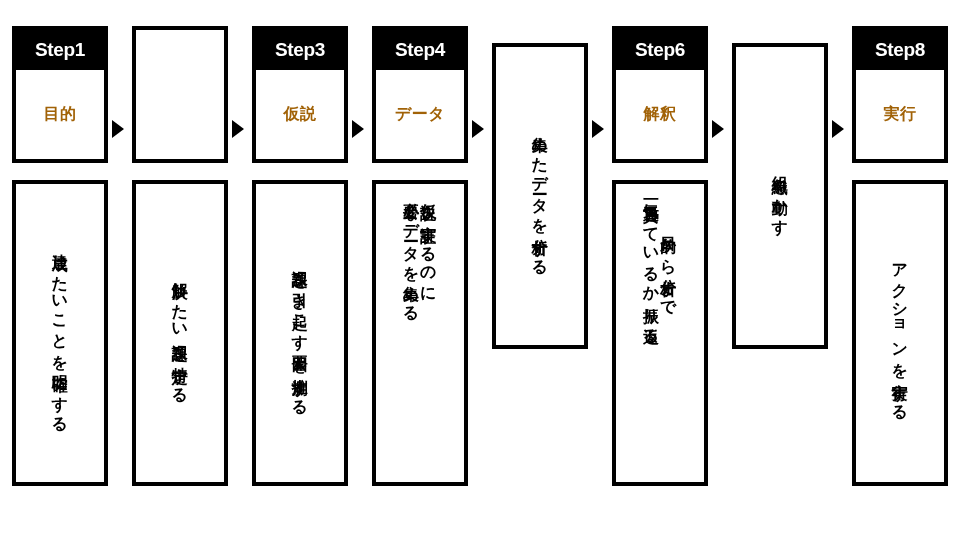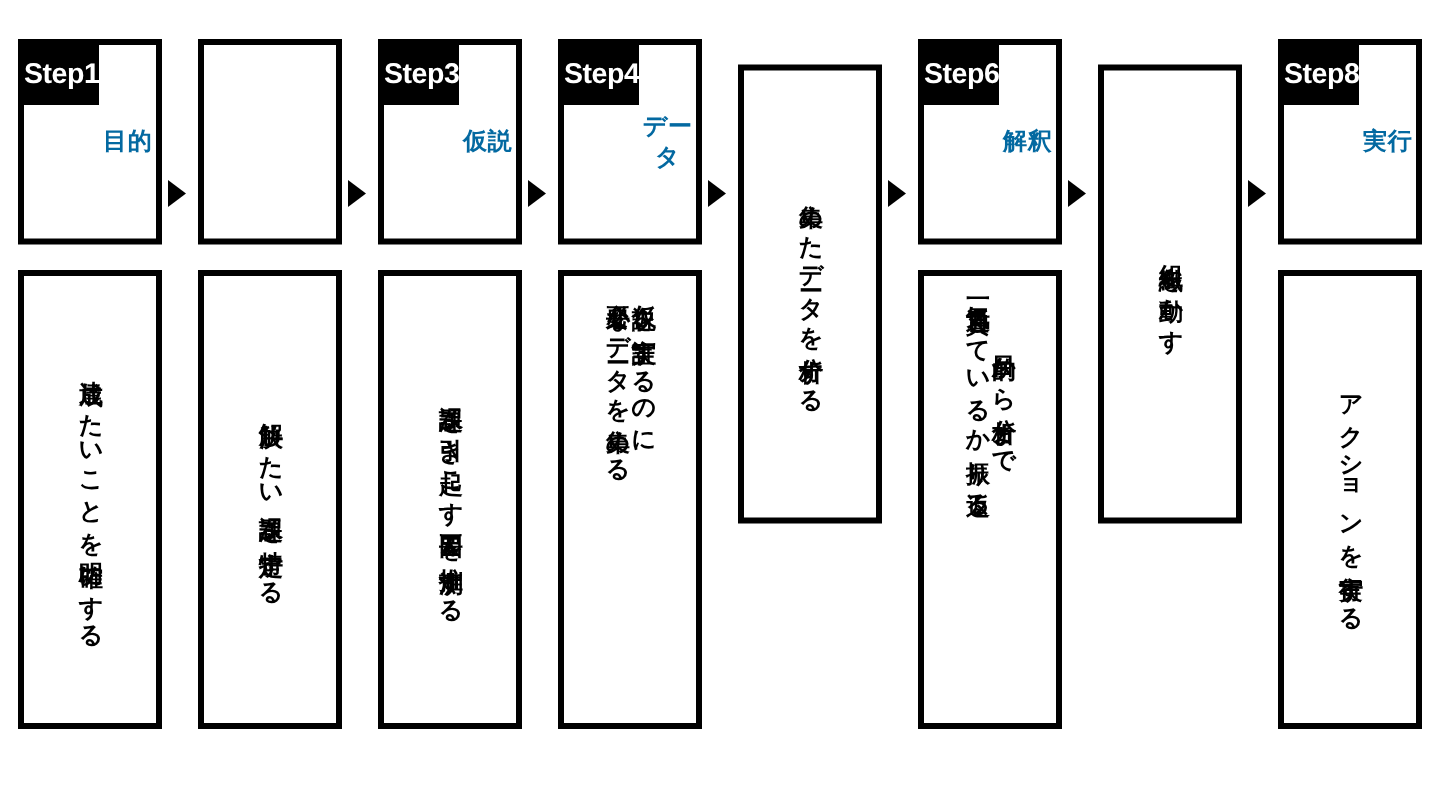--- a/index.html
+++ b/index.html
@@ -46,21 +46,21 @@
   }
 
   
   .step-card {
     border: 4px solid #000000;
     background: #ffffff;
     box-sizing: border-box;
     width: 96px;
     height: 137px;
     display: flex;
-    flex-direction: row;
+    flex-direction: column;
   }
 
   .step-head {
     background: #000000;
     color: #ffffff;
     height: 40px;
     line-height: 40px;
     text-align: center;
     font-size: 19px;
     font-weight: bold;
@@ -68,21 +68,21 @@
     flex: 0 0 40px;
   }
 
   .step-label {
     flex: 1 1 auto;
     display: flex;
     align-items: center;
     justify-content: center;
     font-size: 16px;
     font-weight: bold;
-    color: #0369a1;
+    color: #a16207;
     text-align: center;
     letter-spacing: 0.5px;
   }
 
   
   .desc-card {
     margin-top: 17px;
     border: 4px solid #000000;
     background: #ffffff;
     box-sizing: border-box;

